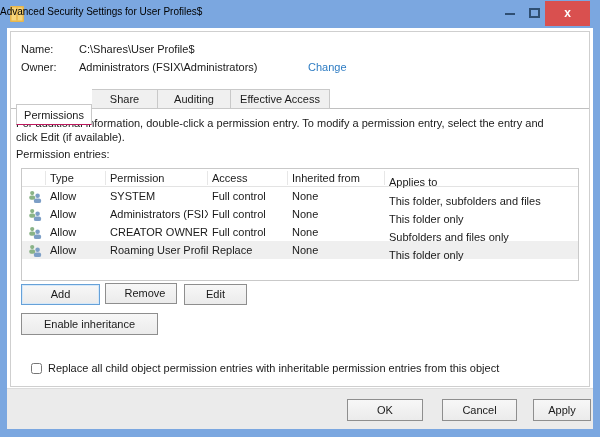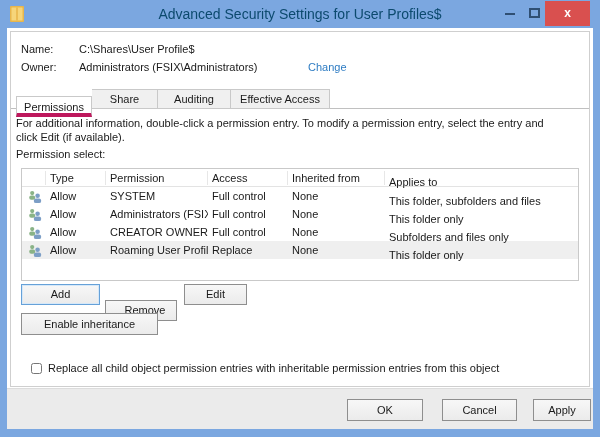--- a/index.html
+++ b/index.html
@@ -4,42 +4,42 @@
 <style>
   * { box-sizing: border-box; margin: 0; padding: 0; }
   html, body { width: 600px; height: 437px; }
   body { font-family: "Liberation Sans", "DejaVu Sans", sans-serif; font-size: 11px; color: #1a1a1a; }
 
   .window { position: relative; width: 600px; height: 437px; background: #7BA7E0; overflow: hidden; }
 
   
   .titlebar { position: absolute; left: 0; top: 0; width: 600px; height: 28px; background: #7BA7E0; }
   .titlebar-icon { position: absolute; left: 9px; top: 5px; width: 16px; height: 18px; }
-  .titlebar-title { position: absolute; left: 0; right: 0; top: 6px; text-align: center; font-size: 14px; color: #0c4a6e; }
+  .titlebar-title { position: absolute; left: 0; right: 0; top: 6px; text-align: left; font-size: 10px; color: #000000; }
   .win-min { position: absolute; right: 85px; top: 13px; width: 10px; height: 2px; background: #2f4f73; cursor: pointer; }
   .win-max { position: absolute; right: 60px; top: 8px; width: 11px; height: 10px; border: 2px solid #2f4f73; background: transparent; cursor: pointer; }
   .win-close { position: absolute; right: 10px; top: 1px; width: 45px; height: 25px; background: #D9504F; color: #fff; font-size: 12px; font-weight: bold; text-align: center; line-height: 25px; cursor: pointer; }
 
   
   .client { position: absolute; left: 7px; top: 28px; width: 586px; height: 401px; background: #ffffff; }
 
   .panel { position: absolute; left: 3px; top: 3px; width: 580px; height: 356px; background: #ffffff; border: 1px solid #cfcfcf; }
 
   .lbl { position: absolute; white-space: nowrap; }
   .name-label  { left: 10px; top: 11px; }
   .name-value  { left: 68px; top: 11px; }
   .owner-label { left: 10px; top: 29px; }
   .owner-value { left: 68px; top: 29px; }
   .change-link { left: 297px; top: 29px; color: #2E7CC3; cursor: pointer; }
 
   
   .tabs { position: absolute; left: 0; top: 56px; width: 578px; height: 21px; border-bottom: 1px solid #c0c0c0; padding-left: 5px; display: flex; }
   .tab { height: 20px; margin-top: 1px; line-height: 18px; text-align: center; background: #f0f0f0; border: 1px solid #c9c9c9; border-left-width: 0; cursor: pointer; }
   .tab:first-child { border-left-width: 1px; }
-  .tab.active { background: #ffffff; height: 21px; margin-top: 8px; line-height: 20px; border-bottom: 4px solid #be185d; position: relative; z-index: 2; }
+  .tab.active { background: #ffffff; height: 21px; margin-top: 16px; line-height: 20px; border-bottom: 1px solid #be185d; position: relative; z-index: 2; }
   .tab-permissions { width: 76px; }
   .tab-share { width: 66px; }
   .tab-auditing { width: 73px; }
   .tab-effective { width: 99px; }
 
   .desc { position: absolute; left: 5px; top: 84px; width: 548px; line-height: 14px; }
   .entries-label { position: absolute; left: 5px; top: 116px; }
 
   
   .table { position: absolute; left: 10px; top: 136px; width: 558px; height: 113px; border: 1px solid #c9c9c9; background: #fff; }
@@ -53,21 +53,21 @@
   .c-type { width: 60px; flex: none; }
   .c-principal { width: 102px; flex: none; }
   .c-access { width: 80px; flex: none; }
   .c-inherit { width: 97px; flex: none; }
   .c-applies { flex: 1; margin-top: 9px; }
   .users-icon { display: inline-block; width: 14px; height: 14px; vertical-align: middle; }
 
   
   .btn { position: absolute; height: 21px; background: linear-gradient(#f7f7f7, #ebebeb); border: 1px solid #8e8e8e; text-align: center; line-height: 19px; cursor: pointer; }
   .btn-add { left: 10px; top: 252px; width: 79px; border-color: #66a1d8; box-shadow: inset 0 0 0 1px #d6e8f8; }
-  .btn-remove { left: 94px; top: 268px; width: 72px; padding-left: 8px; }
+  .btn-remove { left: 94px; top: 251px; width: 72px; padding-left: 8px; }
   .btn-edit { left: 173px; top: 252px; width: 63px; }
   .btn-enable { left: 10px; top: 281px; width: 137px; height: 22px; line-height: 20px; }
 
   .checkbox-row { position: absolute; left: 20px; top: 330px; display: flex; align-items: center; }
   .checkbox-row input { width: 11px; height: 11px; margin: 0 6px 0 0; }
 
   
   .footer { position: absolute; left: 0; top: 360px; width: 586px; height: 41px; background: #ebebeb; border-top: 1px solid #dcdcdc; }
   .footer .btn { top: 10px; height: 22px; line-height: 20px; }
   .btn-ok { left: 340px; width: 76px; }
@@ -102,21 +102,21 @@
       <div class="lbl change-link">Change</div>
 
       <div class="tabs">
         <div class="tab tab-permissions active">Permissions</div>
         <div class="tab tab-share">Share</div>
         <div class="tab tab-auditing">Auditing</div>
         <div class="tab tab-effective">Effective Access</div>
       </div>
 
       <div class="desc">For additional information, double-click a permission entry. To modify a permission entry, select the entry and click Edit (if available).</div>
-      <div class="entries-label">Permission select:</div>
+      <div class="entries-label">Permission entries:</div>
 
       <div class="table">
         <div class="trow header">
           <div class="cell c-icon"></div>
           <div class="cell c-type">Type</div>
           <div class="cell c-principal">Permission</div>
           <div class="cell c-access">Access</div>
           <div class="cell c-inherit">Inherited from</div>
           <div class="cell c-applies">Applies to</div>
         </div>

